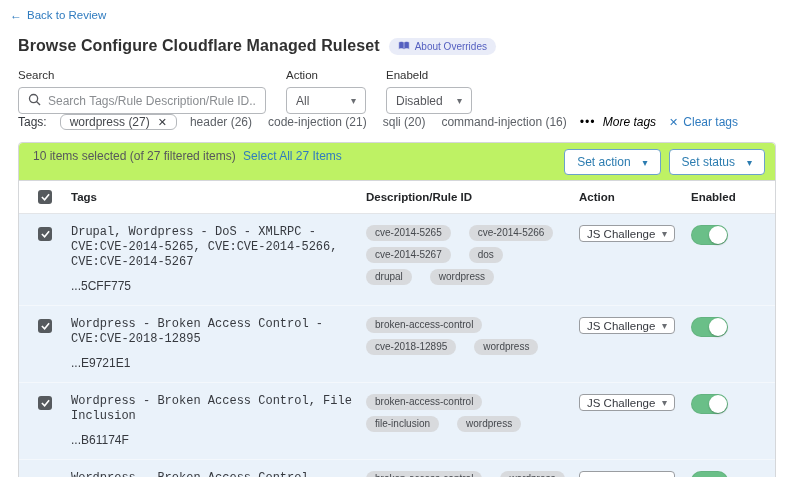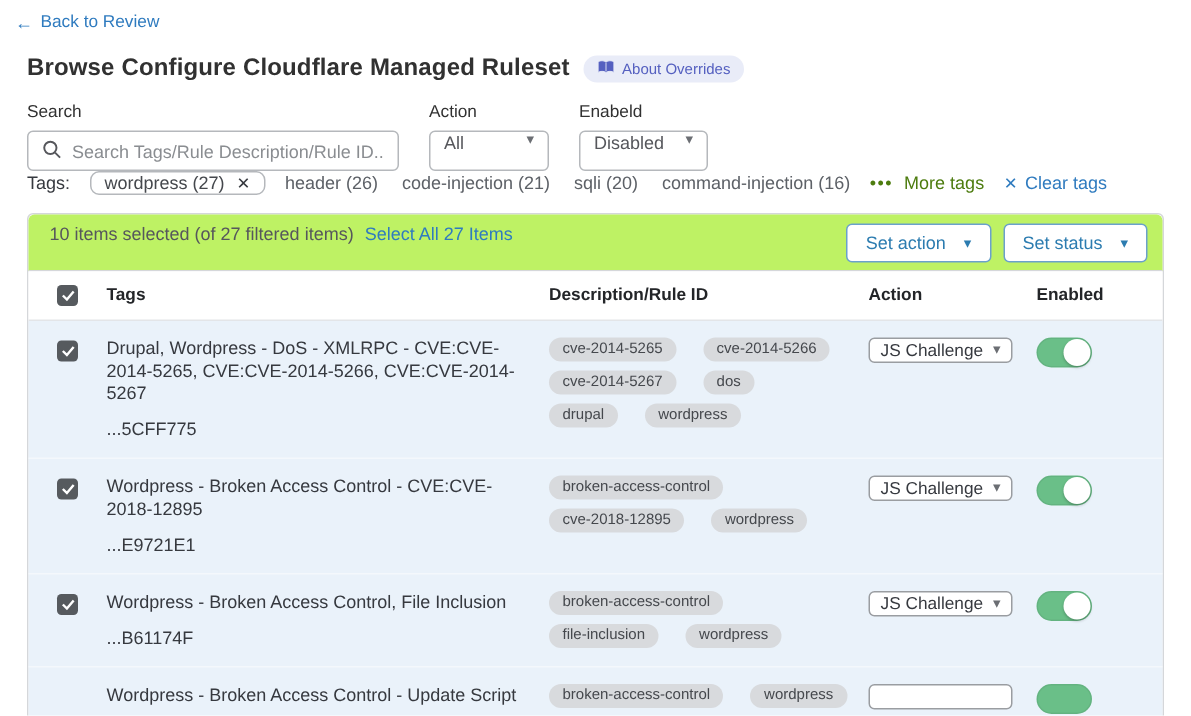--- a/index.html
+++ b/index.html
@@ -16,32 +16,32 @@
   .title-row { display: flex; align-items: center; gap: 9px; margin-top: 15px; }
   .page-title { font-size: 16px; font-weight: bold; color: #313131; letter-spacing: 0.1px; }
   .about-badge { display: inline-flex; align-items: center; gap: 5px; background: #e9ecf8; color: #5560c0; font-size: 10px; padding: 3px 9px; border-radius: 9px; cursor: pointer; }
 
   
   .filters-row { display: flex; margin-top: 14px; gap: 20px; }
   .filter-group { display: flex; flex-direction: column; gap: 6px; }
   .filter-label { font-size: 11.5px; color: #313131; }
   .search-box { display: flex; align-items: center; gap: 7px; width: 248px; height: 27px; border: 1px solid #b5b8bc; border-radius: 4px; background: #fff; padding: 0 9px; }
   .search-placeholder { color: #8a8d91; font-size: 12px; white-space: nowrap; overflow: hidden; }
-  .select { display: flex; align-items: flex-start; justify-content: space-between; height: 27px; border: 1px solid #b5b8bc; border-radius: 4px; background: #fff; padding: 0 9px; color: #56575c; cursor: pointer; }
+  .select { display: flex; align-items: center; justify-content: space-between; height: 27px; border: 1px solid #b5b8bc; border-radius: 4px; background: #fff; padding: 0 9px; color: #56575c; cursor: pointer; }
   .select-action { width: 80px; }
   .select-enabled { width: 86px; }
   .caret { color: #6b6e73; font-size: 10px; margin-left: 6px; }
 
   
   .tags-bar { display: flex; align-items: center; gap: 13px; flex-wrap: nowrap; }
   .tags-label { color: #36393f; font-size: 12px; }
   .selected-tag-pill { display: inline-flex; align-items: center; gap: 8px; border: 1px solid #b5b8bc; border-radius: 6px; padding: 0 9px; color: #45484d; cursor: pointer; background: #fff; }
   .selected-tag-x { font-size: 11px; color: #36393f; font-weight: bold; cursor: pointer; }
   .avail-tag { color: #5d6167; cursor: pointer; white-space: nowrap; }
-  .more-tags { color: #4d7c0f; cursor: pointer; white-space: nowrap; }
+  .more-tags { color: #000000; cursor: pointer; white-space: nowrap; font-style: italic; }
   .more-tags .dots { letter-spacing: 1px; margin-right: 4px; }
   .clear-tags { color: #2f7bbf; cursor: pointer; white-space: nowrap; display: inline-flex; gap: 5px; align-items: center; }
   .clear-tags .x { font-weight: bold; font-size: 11px; }
 
   
   .table-card { margin-top: 12px; border: 1px solid #d5d7da; border-radius: 4px 4px 0 0; width: 758px; }
   .selection-bar { display: flex; justify-content: space-between; background: #bef264; border-bottom: 1px solid #d5d7da; padding: 6px 10px 6px 14px; height: 38px; border-radius: 4px 4px 0 0; }
   .selection-text { color: #56575c; font-size: 12px; }
   .select-all-link { color: #2f7bbf; cursor: pointer; margin-left: 4px; }
   .bar-buttons { display: flex; gap: 8px; }
@@ -50,21 +50,21 @@
 
   
   .thead { display: grid; grid-template-columns: 52px 295px 213px 112px 84px; background: #fff; align-items: center; height: 33px; border-bottom: 1px solid #e3e5e8; }
   .th { font-size: 11.5px; color: #232528; font-weight: bold; }
   .trow { display: grid; grid-template-columns: 52px 295px 213px 112px 84px; background: #eaf2fa; padding: 11px 0 12px 0; border-bottom: 1px solid #f4f8fc; }
   .col-check { display: flex; justify-content: center; align-items: flex-start; padding-top: 2px; }
   .thead .col-check { padding-top: 0; align-items: center; }
   .checkbox { width: 14px; height: 14px; background: #565a5e; border-radius: 3px; display: inline-flex; align-items: center; justify-content: center; cursor: pointer; }
   .checkbox svg { display: block; }
   .col-desc { padding-right: 14px; }
-  .desc { color: #36393f; line-height: 15px; }
+  .desc { color: #36393f; line-height: 15px; font-family: Liberation Mono, monospace; }
   .rule-id { color: #36393f; margin-top: 9px; }
   .col-tags { display: flex; flex-wrap: wrap; gap: 6px 18px; align-content: flex-start; padding-right: 14px; }
   .tag-pill { background: #d8dadd; color: #45484d; font-size: 10px; padding: 2px 9px 3px 9px; border-radius: 8px; white-space: nowrap; height: 16px; }
   .col-action { }
   .select-sm { display: inline-flex; align-items: center; justify-content: space-between; width: 96px; height: 17px; border: 1px solid #9a9da1; border-radius: 4px; background: #fff; padding: 0 7px; color: #36393f; font-size: 11.5px; cursor: pointer; }
   .col-enabled { }
   .toggle { display: inline-block; width: 37px; height: 20px; border-radius: 10px; background: #6abf88; position: relative; cursor: pointer; box-shadow: inset 0 0 0 1px rgba(0,0,0,0.06); }
   .toggle .knob { position: absolute; top: 1px; right: 1px; width: 18px; height: 18px; border-radius: 50%; background: #fff; box-shadow: 0 1px 2px rgba(0,0,0,0.25); }
 </style>
 </head>

